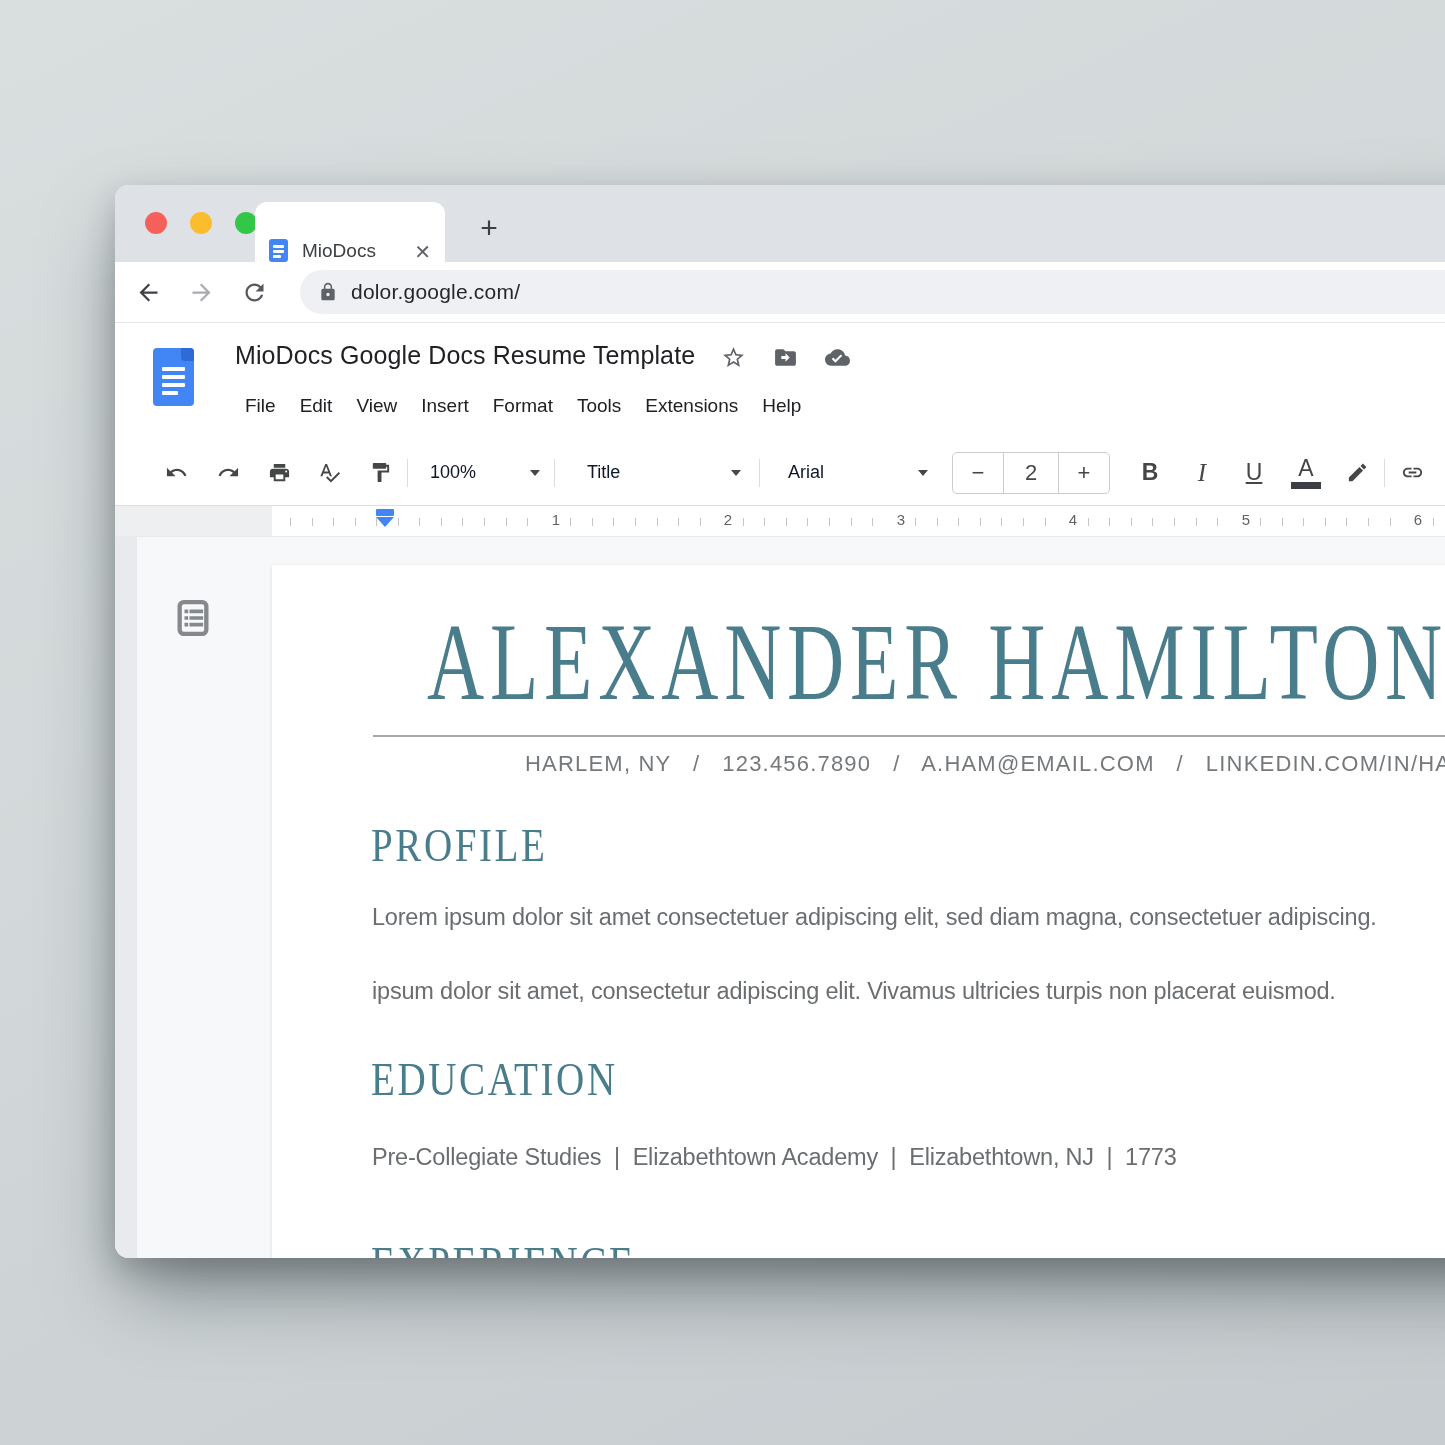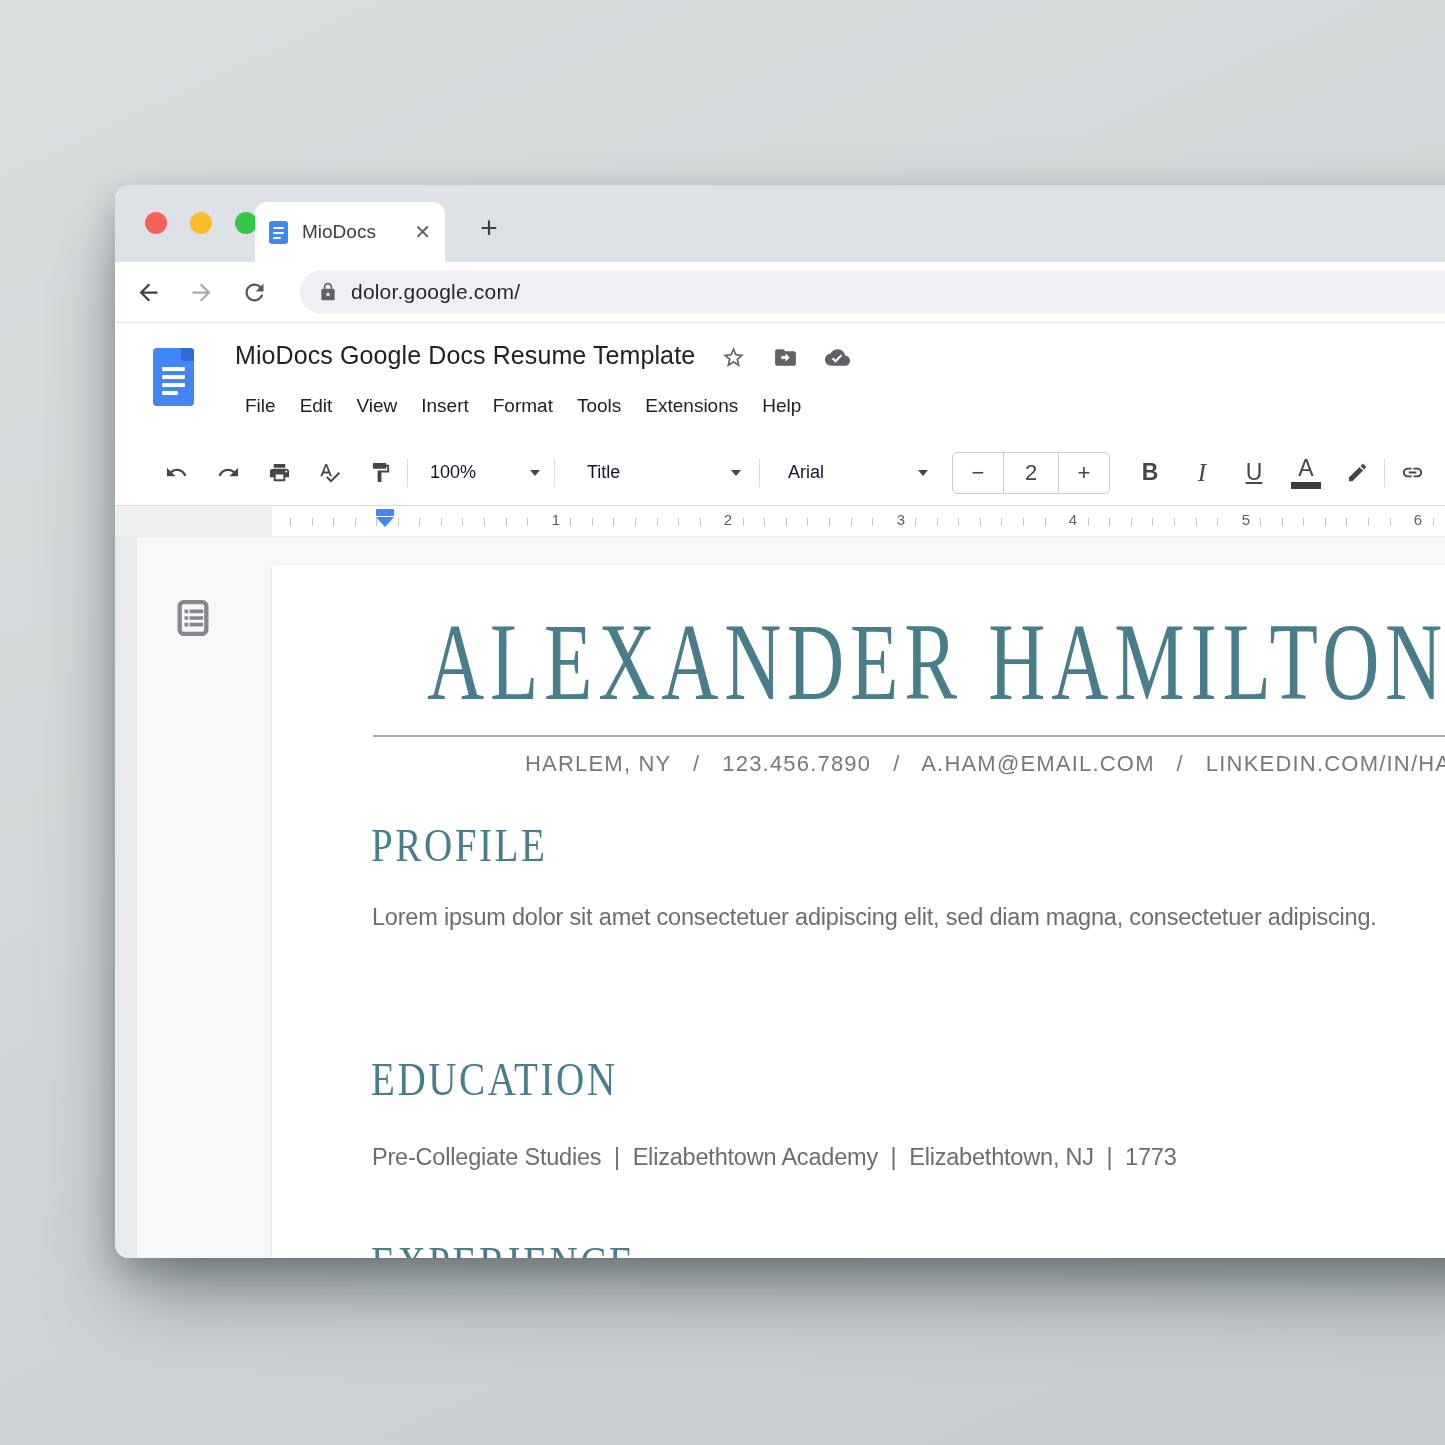--- a/index.html
+++ b/index.html
@@ -18,21 +18,21 @@
     display:flex; flex-direction:column;
   }
 
   
   .tabstrip { height:77px; background:#dee1e6; position:relative; flex:none; }
   .traffic { position:absolute; top:27px; left:30px; display:flex; gap:23px; }
   .traffic span { width:22px; height:22px; border-radius:50%; display:block; }
   .t-red { background:#f6605a; } .t-yellow { background:#fbbd2e; } .t-green { background:#33c748; }
   .tab {
     position:absolute; left:140px; top:17px; width:190px; height:60px;
-    background:#fff; border-radius:12px 12px 0 0; display:flex; align-items:center; padding:0 14px;
+    background:#fff; border-radius:12px 12px 0 0; display:flex; align-items:flex-end; padding:0 14px;
   }
   .tab-favicon { width:19px; height:23px; background:#4285f4; border-radius:3px; position:relative; flex:none; }
   .tab-favicon i { position:absolute; left:4px; right:4px; height:2.5px; background:#fff; border-radius:1px; }
   .tab-favicon i:nth-child(1){top:6px;} .tab-favicon i:nth-child(2){top:11px;} .tab-favicon i:nth-child(3){top:16px; right:7px;}
   .tab-title { font-size:19px; color:#3c4043; margin-left:14px; flex:1; }
   .tab-close { font-size:20px; color:#5f6368; cursor:default; line-height:1; }
   .newtab { position:absolute; left:358px; top:28px; width:32px; height:32px; color:#3c4043;
     font-size:30px; line-height:30px; text-align:center; font-weight:300; }
 
   
@@ -302,20 +302,21 @@
       </svg>
     </div>
 
     <div class="page">
       <div class="serif-teal resume-name">ALEXANDER HAMILTON</div>
       <div class="name-rule"></div>
       <div class="contact-line">HARLEM, NY   /   123.456.7890   /   A.HAM@EMAIL.COM   /   LINKEDIN.COM/IN/HAMILTON</div>
 
       <div class="serif-teal sec-heading h-profile">PROFILE</div>
       <div class="body-line p1">Lorem ipsum dolor sit amet consectetuer adipiscing elit, sed diam magna, consectetuer adipiscing.</div>
+      <div class="body-line p3">ipsum dolor sit amet, consectetur adipiscing elit. Vivamus ultricies turpis non placerat euismod.</div>
 
       <div class="serif-teal sec-heading h-education">EDUCATION</div>
       <div class="body-line e1">Pre-Collegiate Studies  |  Elizabethtown Academy  |  Elizabethtown, NJ  |  1773</div>
 
       <div class="serif-teal sec-heading h-experience">EXPERIENCE</div>
     </div>
   </div>
 
 </div>
 

